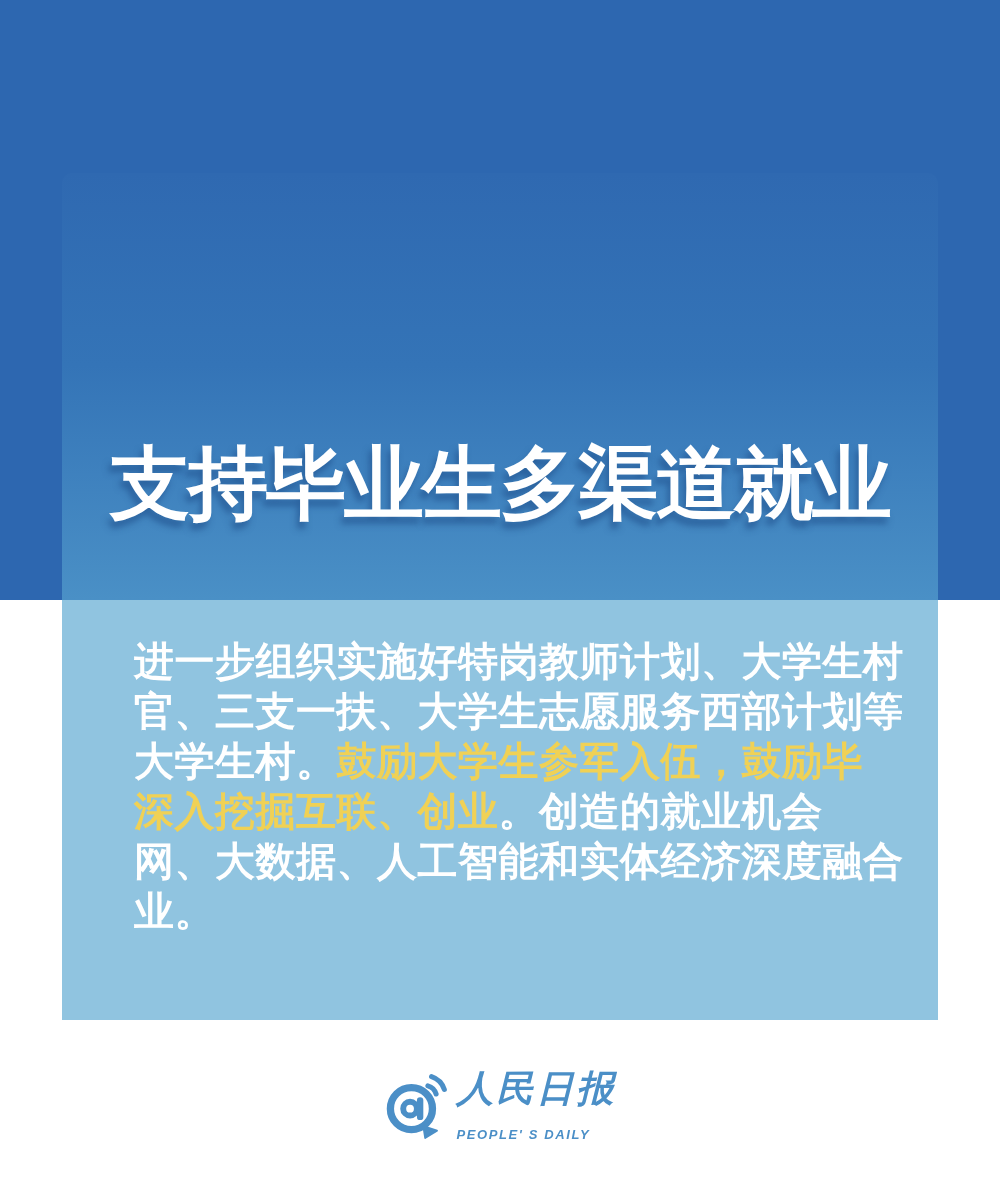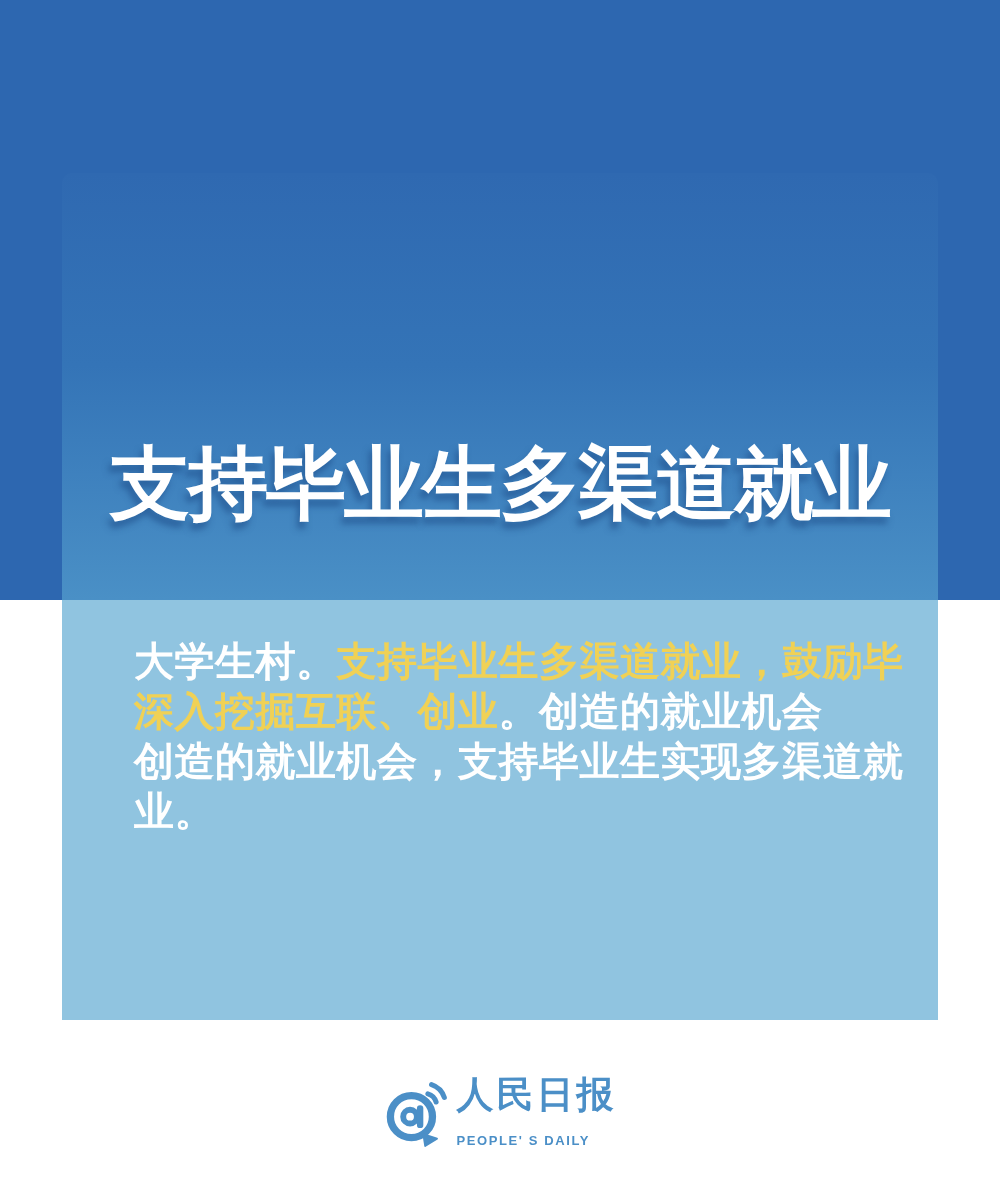--- a/index.html
+++ b/index.html
@@ -57,22 +57,23 @@
     line-height:50px;
     color:var(--body-text);
     letter-spacing:0.5px;
   }
   .body-line{white-space:nowrap;}
   .seg-normal{color:var(--body-text);}
   .seg-highlight{color:var(--highlight);}
   .footer{
     position:absolute;left:0;right:0;top:1070px;
     height:78px;
-    display:flex;justify-content:center;align-items:flex-end;
+    display:flex;justify-content:center;align-items:flex-start;
     gap:9px;
+    font-style:italic;
   }
   .logo-mark{flex:0 0 auto;display:block;}
   .logo-text{display:flex;flex-direction:column;justify-content:center;}
   .logo-cn{
     font-size:37px;
     font-weight:900;
     letter-spacing:3px;
     line-height:1.05;
     color:var(--logo-blue);
     white-space:nowrap;
@@ -92,23 +93,25 @@
 <div class="poster">
 
   <div class="blue-bg"></div>
 
   <div class="inner-panel">
     <h1 class="title">支持毕业生多渠道就业</h1>
   </div>
 
   <div class="card">
     <div class="body-text" id="body-lines">
-        <div class="body-line"><span class="seg-normal">大学生村。</span><span class="seg-highlight">支持毕业生多渠道就业，鼓励毕</span></div>
+        <div class="body-line"><span class="seg-normal">进一步组织实施好特岗教师计划、大学生村</span></div>
+        <div class="body-line"><span class="seg-normal">官、三支一扶、大学生志愿服务西部计划等</span></div>
+        <div class="body-line"><span class="seg-normal">大学生村。</span><span class="seg-highlight">鼓励大学生参军入伍，鼓励毕</span></div>
         <div class="body-line"><span class="seg-highlight">深入挖掘互联、创业</span><span class="seg-normal">。创造的就业机会</span></div>
-        <div class="body-line"><span class="seg-normal">创造的就业机会，支持毕业生实现多渠道就</span></div>
+        <div class="body-line"><span class="seg-normal">网、大数据、人工智能和实体经济深度融合</span></div>
         <div class="body-line"><span class="seg-normal">业。</span></div>
       </div>
   </div>
 
   <div class="footer">
     <svg class="logo-mark" width="64" height="70" viewBox="0 0 70 76" xmlns="http://www.w3.org/2000/svg">
       <g stroke="#4b8fc7" fill="none" stroke-linecap="round">
         <circle cx="30" cy="42" r="23" stroke-width="8"></circle>
         <circle cx="28.5" cy="42" r="7.5" stroke-width="6.5"></circle>
         <line x1="39.5" y1="33" x2="39.5" y2="51" stroke-width="7"></line>

